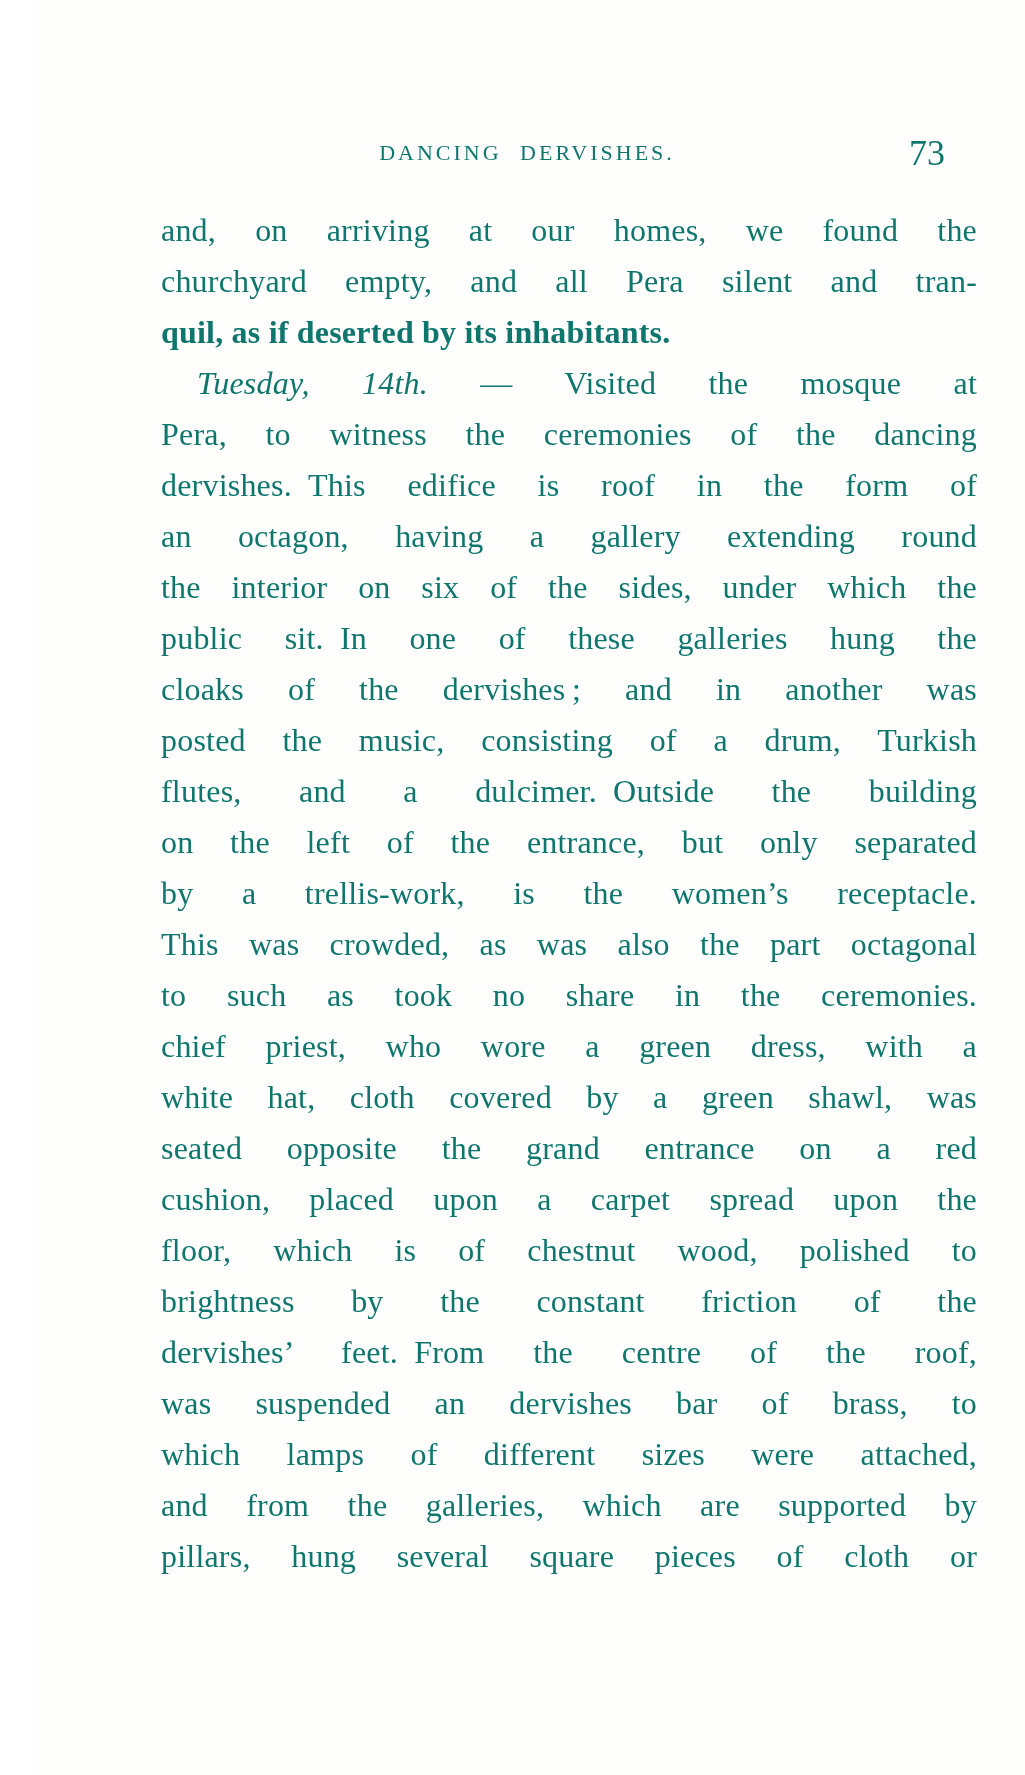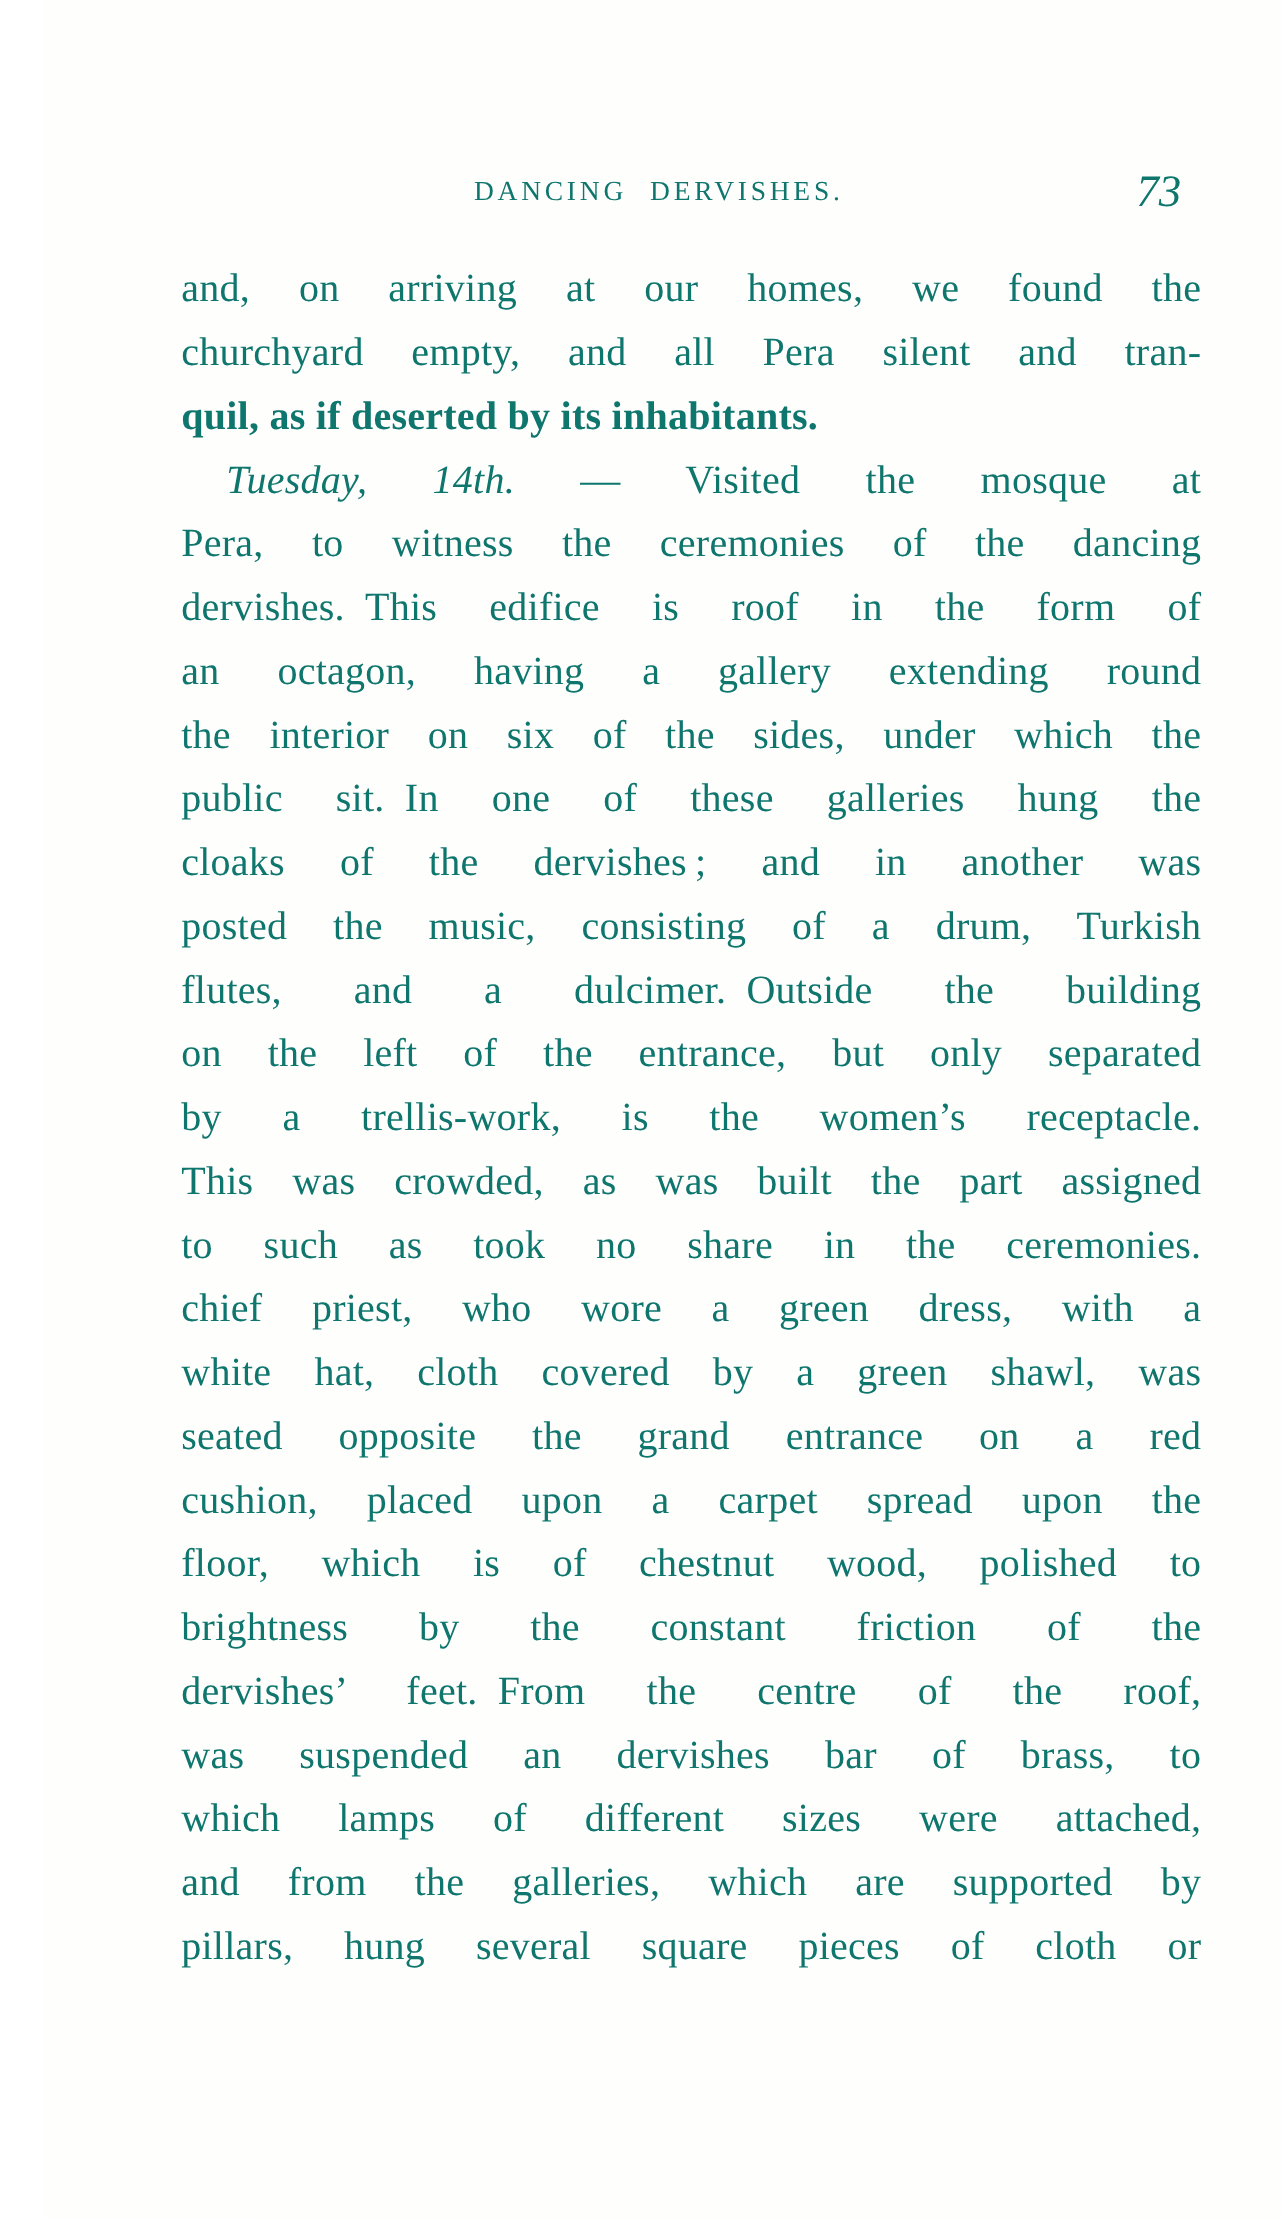--- a/index.html
+++ b/index.html
@@ -30,27 +30,26 @@
     letter-spacing: 3px;
     word-spacing: 10px;
     line-height: 46px;
     transform: translateX(-26px);
   }
   .folio {
     position: absolute;
     right: 16px;
     top: 0;
     font-size: 36px;
-    font-style: italic;
     line-height: 46px;
   }
   .body-block {
     position: absolute;
     top: 205px;
-    left: 110px;
+    left: 126px;
     width: 816px;
   }
   .line {
     font-size: 32px;
     line-height: 51px;
     letter-spacing: 0.2px;
     text-align: justify;
     text-align-last: justify;
   }
   .line.flush {
@@ -80,21 +79,21 @@
       <div class="line"><span>Pera, to witness the ceremonies of the dancing</span></div>
       <div class="line"><span>dervishes. This edifice is roof in the form of</span></div>
       <div class="line"><span>an octagon, having a gallery extending round</span></div>
       <div class="line"><span>the interior on six of the sides, under which the</span></div>
       <div class="line"><span>public sit. In one of these galleries hung the</span></div>
       <div class="line"><span>cloaks of the dervishes ; and in another was</span></div>
       <div class="line"><span>posted the music, consisting of a drum, Turkish</span></div>
       <div class="line"><span>flutes, and a dulcimer. Outside the building</span></div>
       <div class="line"><span>on the left of the entrance, but only separated</span></div>
       <div class="line"><span>by a trellis-work, is the women’s receptacle.</span></div>
-      <div class="line"><span>This was crowded, as was built the part assigned</span></div>
+      <div class="line"><span>This was crowded, as was also the part octagonal</span></div>
       <div class="line"><span>to such as took no share in the ceremonies.</span></div>
       <div class="line"><span>chief priest, who wore a green dress, with a</span></div>
       <div class="line"><span>white hat, cloth covered by a green shawl, was</span></div>
       <div class="line"><span>seated opposite the grand entrance on a red</span></div>
       <div class="line"><span>cushion, placed upon a carpet spread upon the</span></div>
       <div class="line"><span>floor, which is of chestnut wood, polished to</span></div>
       <div class="line"><span>brightness by the constant friction of the</span></div>
       <div class="line"><span>dervishes’ feet. From the centre of the roof,</span></div>
       <div class="line"><span>was suspended an dervishes bar of brass, to</span></div>
       <div class="line"><span>which lamps of different sizes were attached,</span></div>

